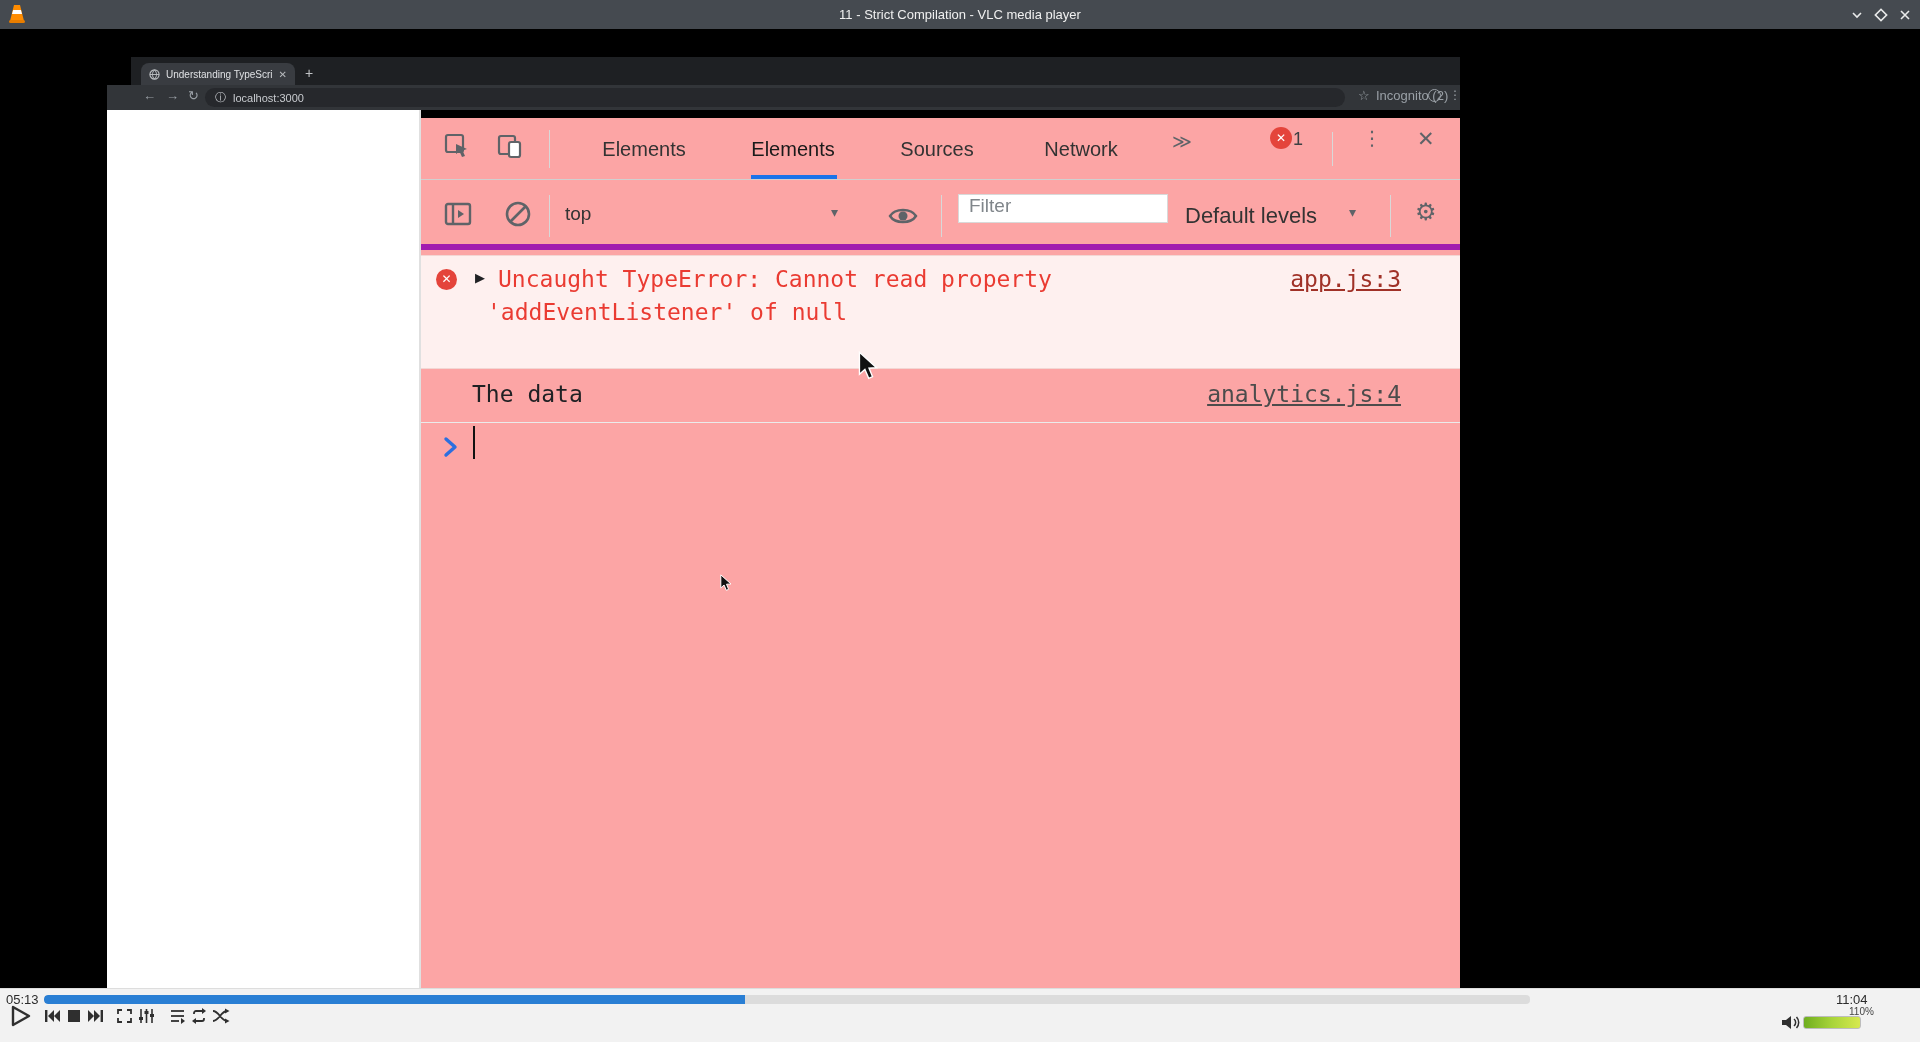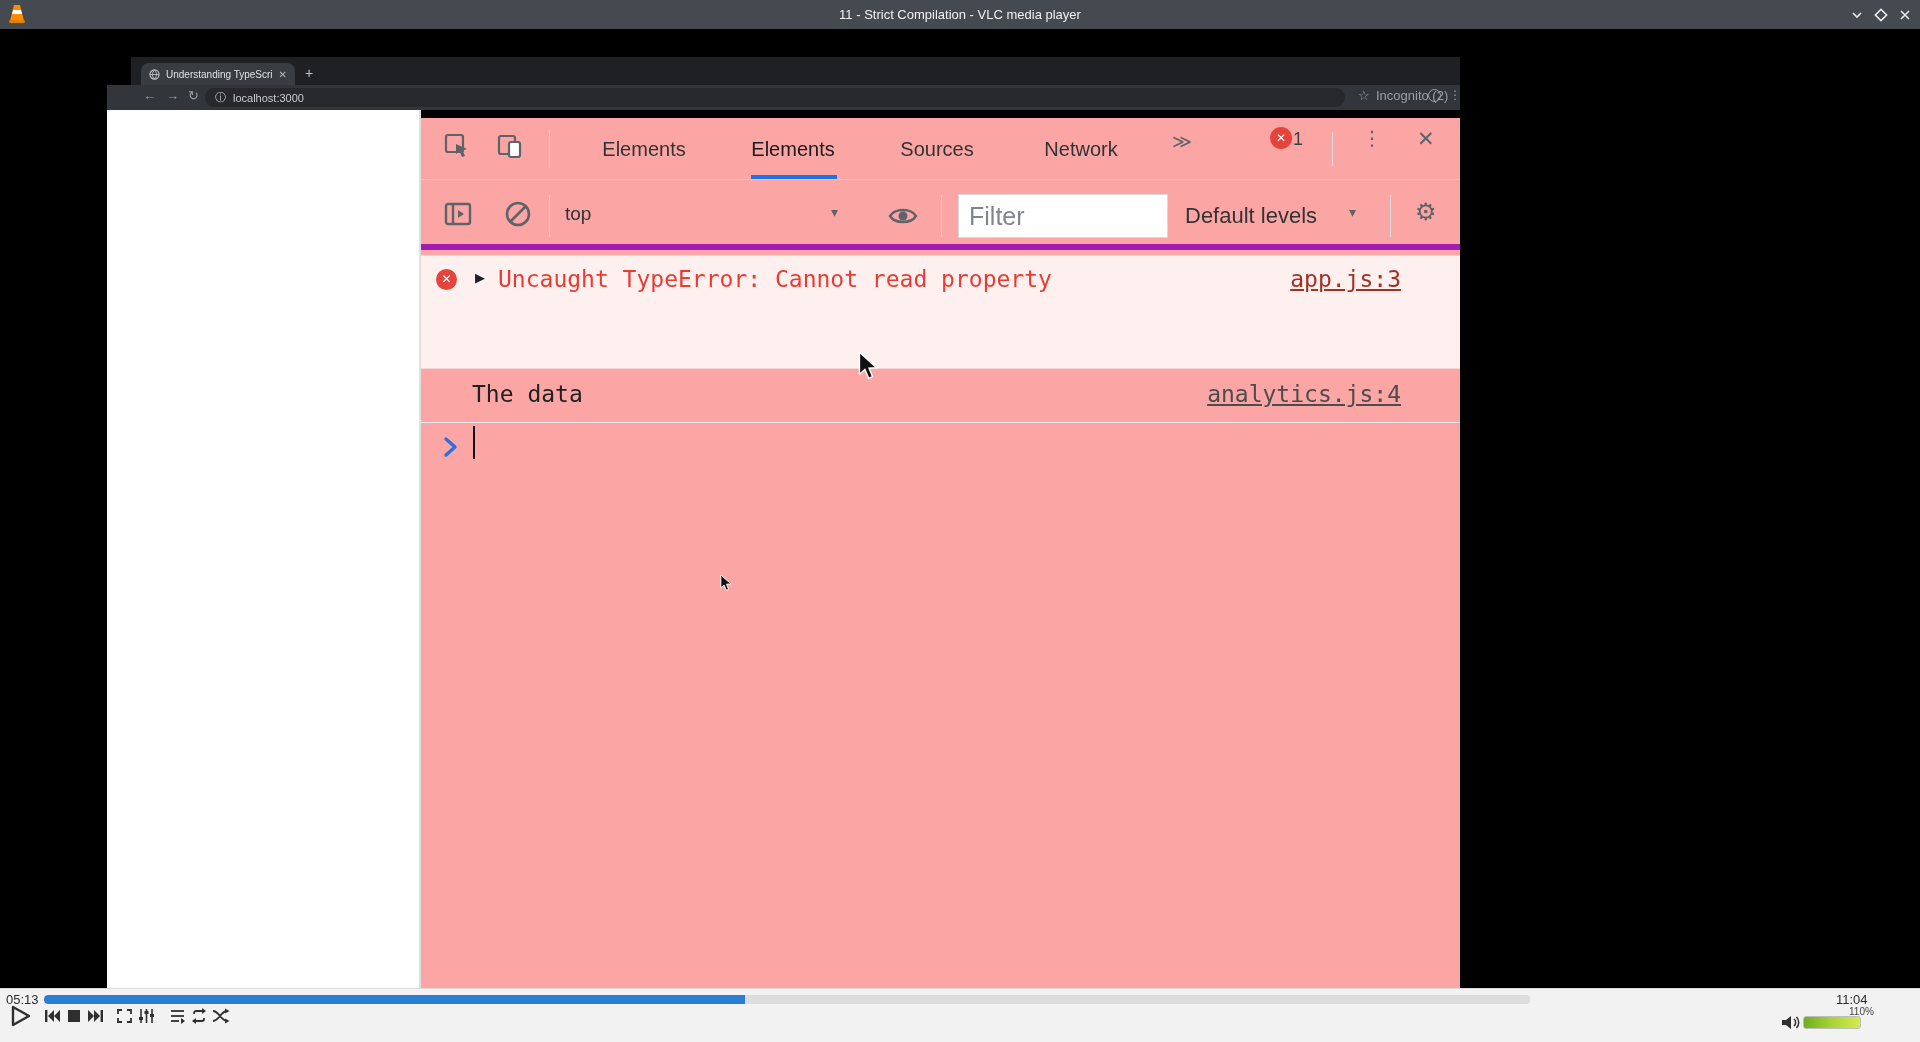--- a/index.html
+++ b/index.html
@@ -50,23 +50,23 @@
   #err-badge { left:849px; top:9px; width:22px; height:22px; background:#e4443b; border-radius:50%;
                color:#fff; font-size:12px; text-align:center; line-height:22px; }
   #err-count { left:872px; top:11px; font-size:18px; color:#3c4043; }
   #dt-close { left:996px; top:9px; font-size:21px; color:#5f6368; }
   #dt-kebab { left:941px; top:8px; font-size:20px; color:#5f6368; letter-spacing:0; }
   #dt-more-tabs { left:751px; top:12px; font-size:19px; color:#5f6368; }
 
   #dt-toolbar { left:0; top:63px; width:1039px; height:69px; border-bottom:6px solid #a21caf; }
   #ctx-label { left:144px; top:22px; font-size:19px; color:#333; }
   #ctx-arrow { left:410px; top:23px; font-size:14px; color:#5f6368; }
-  #filter-box { left:537px; top:13px; width:210px; height:44px; background:#fff;
-                border:1px solid #d9d9d9; font-size:25px; color:#80868b;
-                display:flex; align-items:center; padding-left:10px; }
+  #filter-box { left:537px; top:13px; width:210px; height:29px; background:#fff;
+                border:1px solid #d9d9d9; font-size:19px; color:#80868b;
+                display:flex; padding-left:10px; }
   #levels-label { left:764px; top:22px; font-size:22px; color:#333; }
   #levels-arrow { left:928px; top:23px; font-size:14px; color:#5f6368; }
   #gear-icon { left:994px; top:17px; font-size:24px; color:#5f6368; }
 
   .mono { font-family:"DejaVu Sans Mono", monospace; font-size:23px; }
   #error-row { left:0; top:137px; width:1039px; height:114px; background:#fef0ef;
                border-top:1px solid #f3d6d3; border-bottom:1px solid #f3d6d3; }
   #error-circle { left:15px; top:13px; width:21px; height:21px; background:#e4443b;
                   border-radius:50%; color:#fff; font-size:12px; text-align:center;
                   line-height:21px; }
@@ -220,20 +220,21 @@
         <span class="abs" id="levels-label">Default levels</span>
         <span class="abs" id="levels-arrow">▾</span>
         <div class="abs vsep" style="left:969px; top:14px; height:42px;"></div>
         <span class="abs" id="gear-icon">⚙</span>
       </div>
 
       <div id="error-row" class="abs">
         <span class="abs" id="error-circle">✕</span>
         <span class="abs" id="error-disclosure">▶</span>
         <div class="abs mono err-text" id="err-l1">Uncaught TypeError: Cannot read property</div>
+        <div class="abs mono err-text" id="err-l2">'addEventListener' of null</div>
         <span class="abs mono src-link" id="err-src">app.js:3</span>
       </div>
 
       <div id="log-row" class="abs">
         <span class="abs mono" id="log-text">The data</span>
         <span class="abs mono src-link" id="log-src">analytics.js:4</span>
       </div>
 
       <span class="abs" id="prompt-chevron">
         <svg width="20" height="26" viewBox="0 0 20 26">

